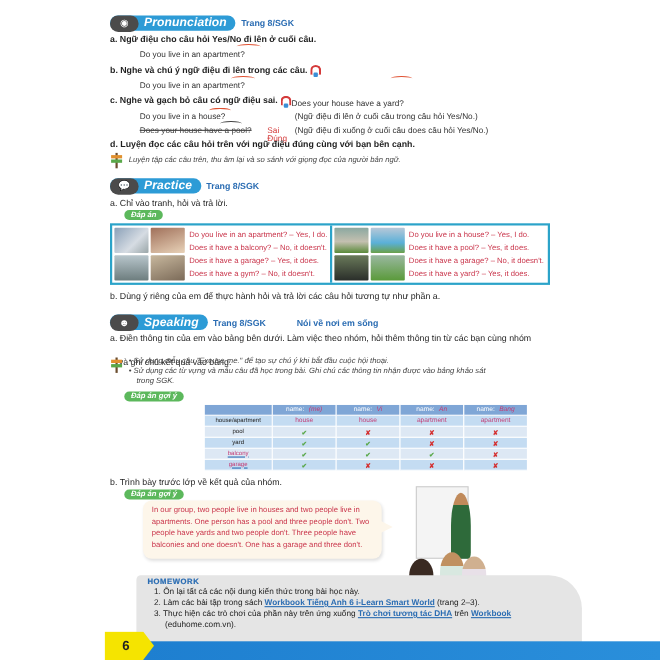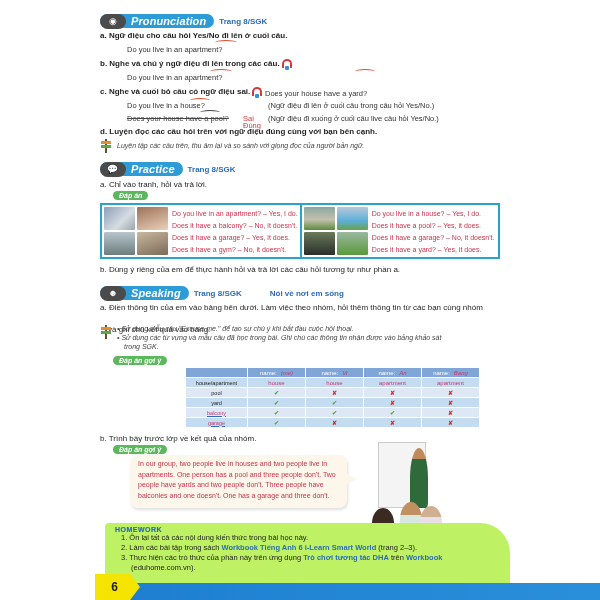--- a/index.html
+++ b/index.html
@@ -52,24 +52,24 @@
   .xx { color: #d42e2e; font-weight: bold; }
 
   .speech { position: absolute; left: 130px; top: 455px; width: 217px; height: 53px; background: #fdf6ea; border-radius: 8px; box-shadow: 1px 2px 3px rgba(0,0,0,0.12); padding: 4px 8px; }
   .speech::after { content: ""; position: absolute; right: -10px; top: 18px; border-left: 12px solid #fdf6ea; border-top: 6px solid transparent; border-bottom: 6px solid transparent; }
   .speech-text { font-size: 7px; color: #c9344a; line-height: 10.5px; }
 
   .scene { position: absolute; left: 370px; top: 440px; width: 130px; height: 90px; }
   .board { position: absolute; left: 8px; top: 2px; width: 48px; height: 66px; background: #f4f4f4; border: 1px solid #ccc; }
   .person { position: absolute; border-radius: 50% 50% 10% 10%; }
 
-  .homework { position: absolute; left: 105px; top: 523px; width: 405px; height: 76px; background: #bef264; border-radius: 4px 30px 8px 20px; padding: 3px 10px; }
+  .homework { position: absolute; left: 124px; top: 523px; width: 405px; height: 76px; background: #e5e5e5; border-radius: 4px 30px 8px 20px; padding: 3px 10px; }
   .hw-title { font-size: 7px; font-weight: bold; color: #2b6db3; letter-spacing: 0.5px; -webkit-text-stroke: 0.2px #2b6db3; }
   .hw-item { font-size: 7.5px; color: #222; line-height: 10px; margin-left: 6px; }
-  .hw-item .blue { color: #2b6db3; font-weight: bold; }
+  .hw-item .blue { color: #2b6db3; font-weight: bold; text-decoration: underline; }
   .hw-cont { margin-left: 16px; }
 
   .footer-bar { position: absolute; left: 130px; top: 583px; width: 470px; height: 17px; background: linear-gradient(90deg, #1e7fd0, #2a8fdb); }
   .page-num { position: absolute; left: 95px; top: 574px; width: 45px; height: 26px; background: #f5e400; clip-path: polygon(0 0, 78% 0, 100% 50%, 78% 100%, 0 100%); display: flex; align-items: center; justify-content: center; padding-right: 6px; }
   .page-num span { font-weight: bold; font-size: 12px; color: #222; }
 </style>
 </head>
 <body>
 
 <div class="page">
@@ -90,30 +90,30 @@
 
   <div class="task" style="left:100px; top:59px;">
     <span>b. Nghe và chú ý ngữ điệu đi lên trong các câu.</span><span class="headphones"></span>
   </div>
   <div class="arrow-curve" style="left:210px; top:69px; width:22px;"></div>
   <div class="arrow-curve" style="left:355px; top:69px; width:20px;"></div>
   <div class="line" style="left:127px; top:73px;">Do you live in an apartment?</div>
   <div class="line" style="left:265px; top:73px;margin-top:16px;">Does your house have a yard?</div>
 
   <div class="task" style="left:100px; top:87px;">
-    <span>c. Nghe và cuối bỏ câu có ngữ điệu sai.</span><span class="headphones"></span>
+    <span>c. Nghe và gạch bỏ câu có ngữ điệu sai.</span><span class="headphones"></span>
   </div>
   <div class="arrow-curve" style="left:190px; top:98px; width:20px;"></div>
   <div class="line" style="left:127px; top:101px;">Do you live in a house?</div>
   <div class="line red" style="left:243px; top:101px;margin-top:20px;">Đúng</div>
   <div class="line" style="left:268px; top:101px;">(Ngữ điệu đi lên ở cuối câu trong câu hỏi Yes/No.)</div>
   <div class="arrow-curve" style="left:200px; top:110px; width:20px; border-top-color:#444;"></div>
   <div class="line strike" style="left:127px; top:114px;">Does your house have a pool?</div>
   <div class="line red" style="left:243px; top:114px;">Sai</div>
-  <div class="line" style="left:268px; top:114px;">(Ngữ điệu đi xuống ở cuối câu live câu hỏi Yes/No.)</div>
+  <div class="line" style="left:268px; top:114px;">(Ngữ điệu đi xuống ở cuối câu does câu hỏi Yes/No.)</div>
 
   <div class="task" style="left:100px; top:127px;">d. Luyện đọc các câu hỏi trên với ngữ điệu đúng cùng với bạn bên cạnh.</div>
   <div class="tip" style="left:101px; top:139px;">
     <div class="tip-icon"></div>
     <div class="tip-text" style="margin-top:3px;">Luyện tập các câu trên, thu âm lại và so sánh với giọng đọc của người bản ngữ.</div>
   </div>
 
   <div class="sec-header" style="left:100px; top:161px;">
     <div class="sec-pill">
       <div class="sec-icon">
@@ -246,21 +246,21 @@
 
   <div class="homework">
     <div class="hw-title">HOMEWORK</div>
     <div class="hw-item">
       <span>1.</span> <span>Ôn lại tất cả các nội dung kiến thức trong bài học này.</span>
     </div>
     <div class="hw-item">
       <span>2.</span> <span>Làm các bài tập trong sách </span><span class="blue">Workbook Tiếng Anh 6 i-Learn Smart World</span><span> (trang 2–3).</span>
     </div>
     <div class="hw-item">
-      <span>3.</span> <span>Thực hiện các trò thức của phần này trên ứng dụng </span><span class="blue">Trò chơi tương tác DHA</span><span> trên </span><span class="blue">Workbook</span>
+      <span>3.</span> <span>Thực hiện các trò chơi của phần này trên ứng xuống </span><span class="blue">Trò chơi tương tác DHA</span><span> trên </span><span class="blue">Workbook</span>
     </div>
     <div class="hw-item hw-cont">(eduhome.com.vn).</div>
   </div>
 
   <div class="footer-bar"></div>
   <div class="page-num">
     <span>6</span>
   </div>
 </div>
 

